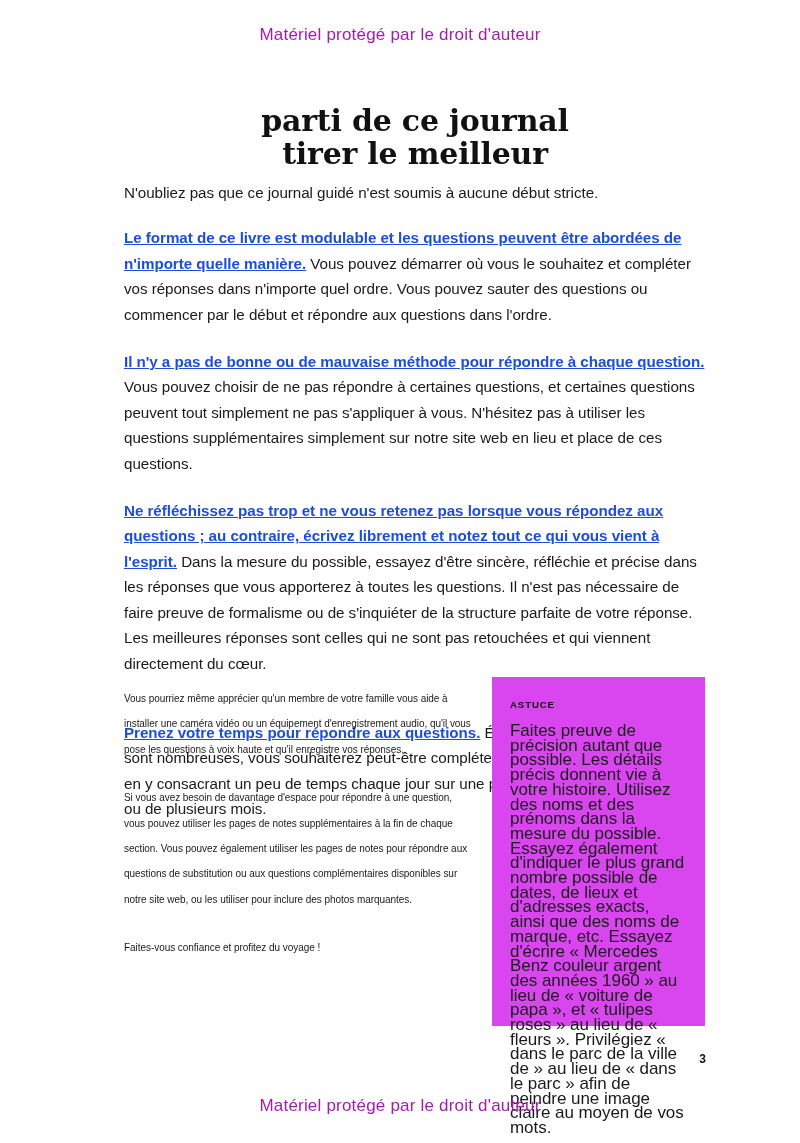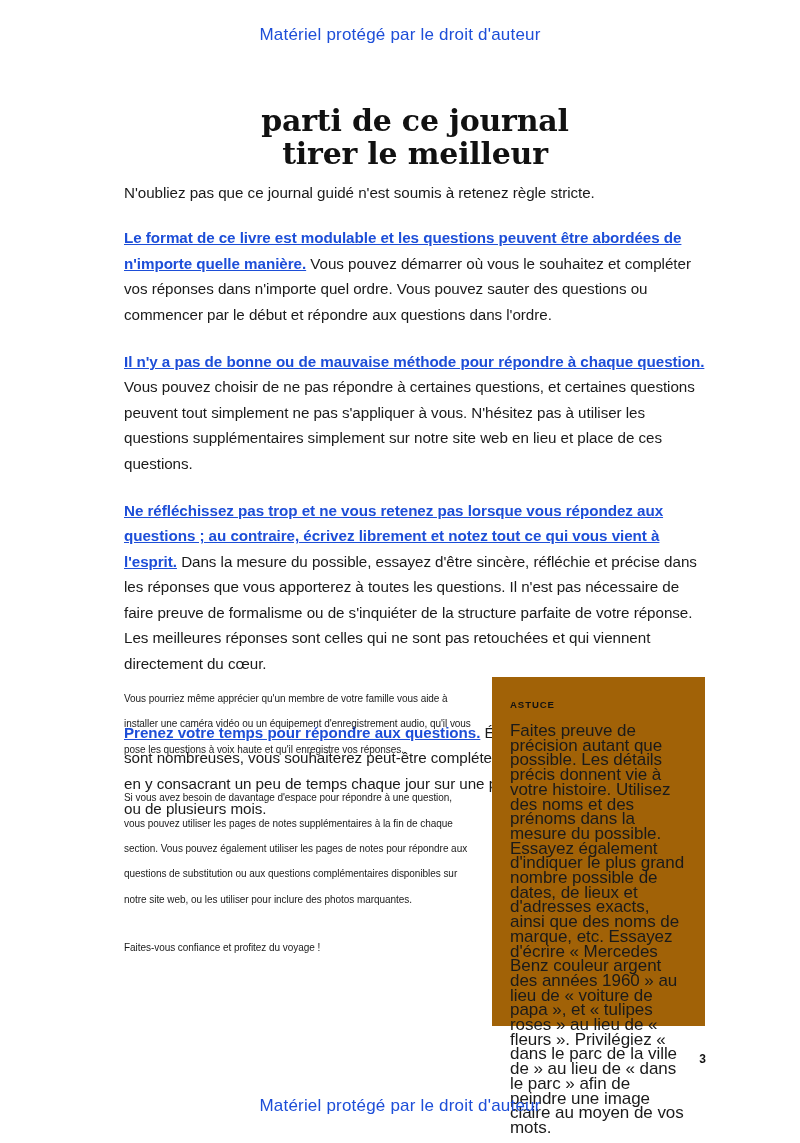--- a/index.html
+++ b/index.html
@@ -23,21 +23,21 @@
 
   
   .watermark {
     position: absolute;
     left: 0;
     width: 800px;
     text-align: center;
     font-family: "Liberation Sans", sans-serif;
     font-size: 17px;
     letter-spacing: 0.2px;
-    color: #1d4ed8;
+    color: #a21caf;
     white-space: nowrap;
   }
   .watermark-top { top: 25px; }
   .watermark-bottom { top: 1096px; }
 
   
   .title-block {
     position: absolute;
     left: 124px;
     top: 84px;
@@ -90,21 +90,21 @@
   }
   .narrow-col p.para:last-child { margin-bottom: 7px; }
 
   
   .astuce-box {
     position: absolute;
     left: 492px;
     top: 677px;
     width: 213px;
     height: 349px;
-    background: #a16207;
+    background: #d946ef;
     box-sizing: border-box;
     padding: 22px 18px 18px 18px;
   }
   .astuce-heading {
     font-size: 9.6px;
     font-weight: bold;
     letter-spacing: 0.9px;
     color: #111111;
     margin: 0 0 14px 0;
   }
@@ -136,21 +136,21 @@
   <div class="watermark watermark-top">Matériel protégé par le droit d'auteur</div>
 
   <h1 class="title-block">
     <span class="title-line">parti de ce journal</span>
     <span class="title-line">tirer le meilleur</span>
   </h1>
 
   <div class="content">
 
     <p class="para tight">
-      <span>N'oubliez pas que ce journal guidé n'est soumis à retenez règle stricte.</span>
+      <span>N'oubliez pas que ce journal guidé n'est soumis à aucune début stricte.</span>
     </p>
 
     <p class="para">
       <b>Le format de ce livre est modulable et les questions peuvent être abordées de n'importe quelle manière.</b><span> Vous pouvez démarrer où vous le souhaitez et compléter vos réponses dans n'importe quel ordre. Vous pouvez sauter des questions ou commencer par le début et répondre aux questions dans l'ordre.</span>
     </p>
 
     <p class="para">
       <b>Il n'y a pas de bonne ou de mauvaise méthode pour répondre à chaque question.</b><span> Vous pouvez choisir de ne pas répondre à certaines questions, et certaines questions peuvent tout simplement ne pas s'appliquer à vous. N'hésitez pas à utiliser les questions supplémentaires simplement sur notre site web en lieu et place de ces questions.</span>
     </p>
 

